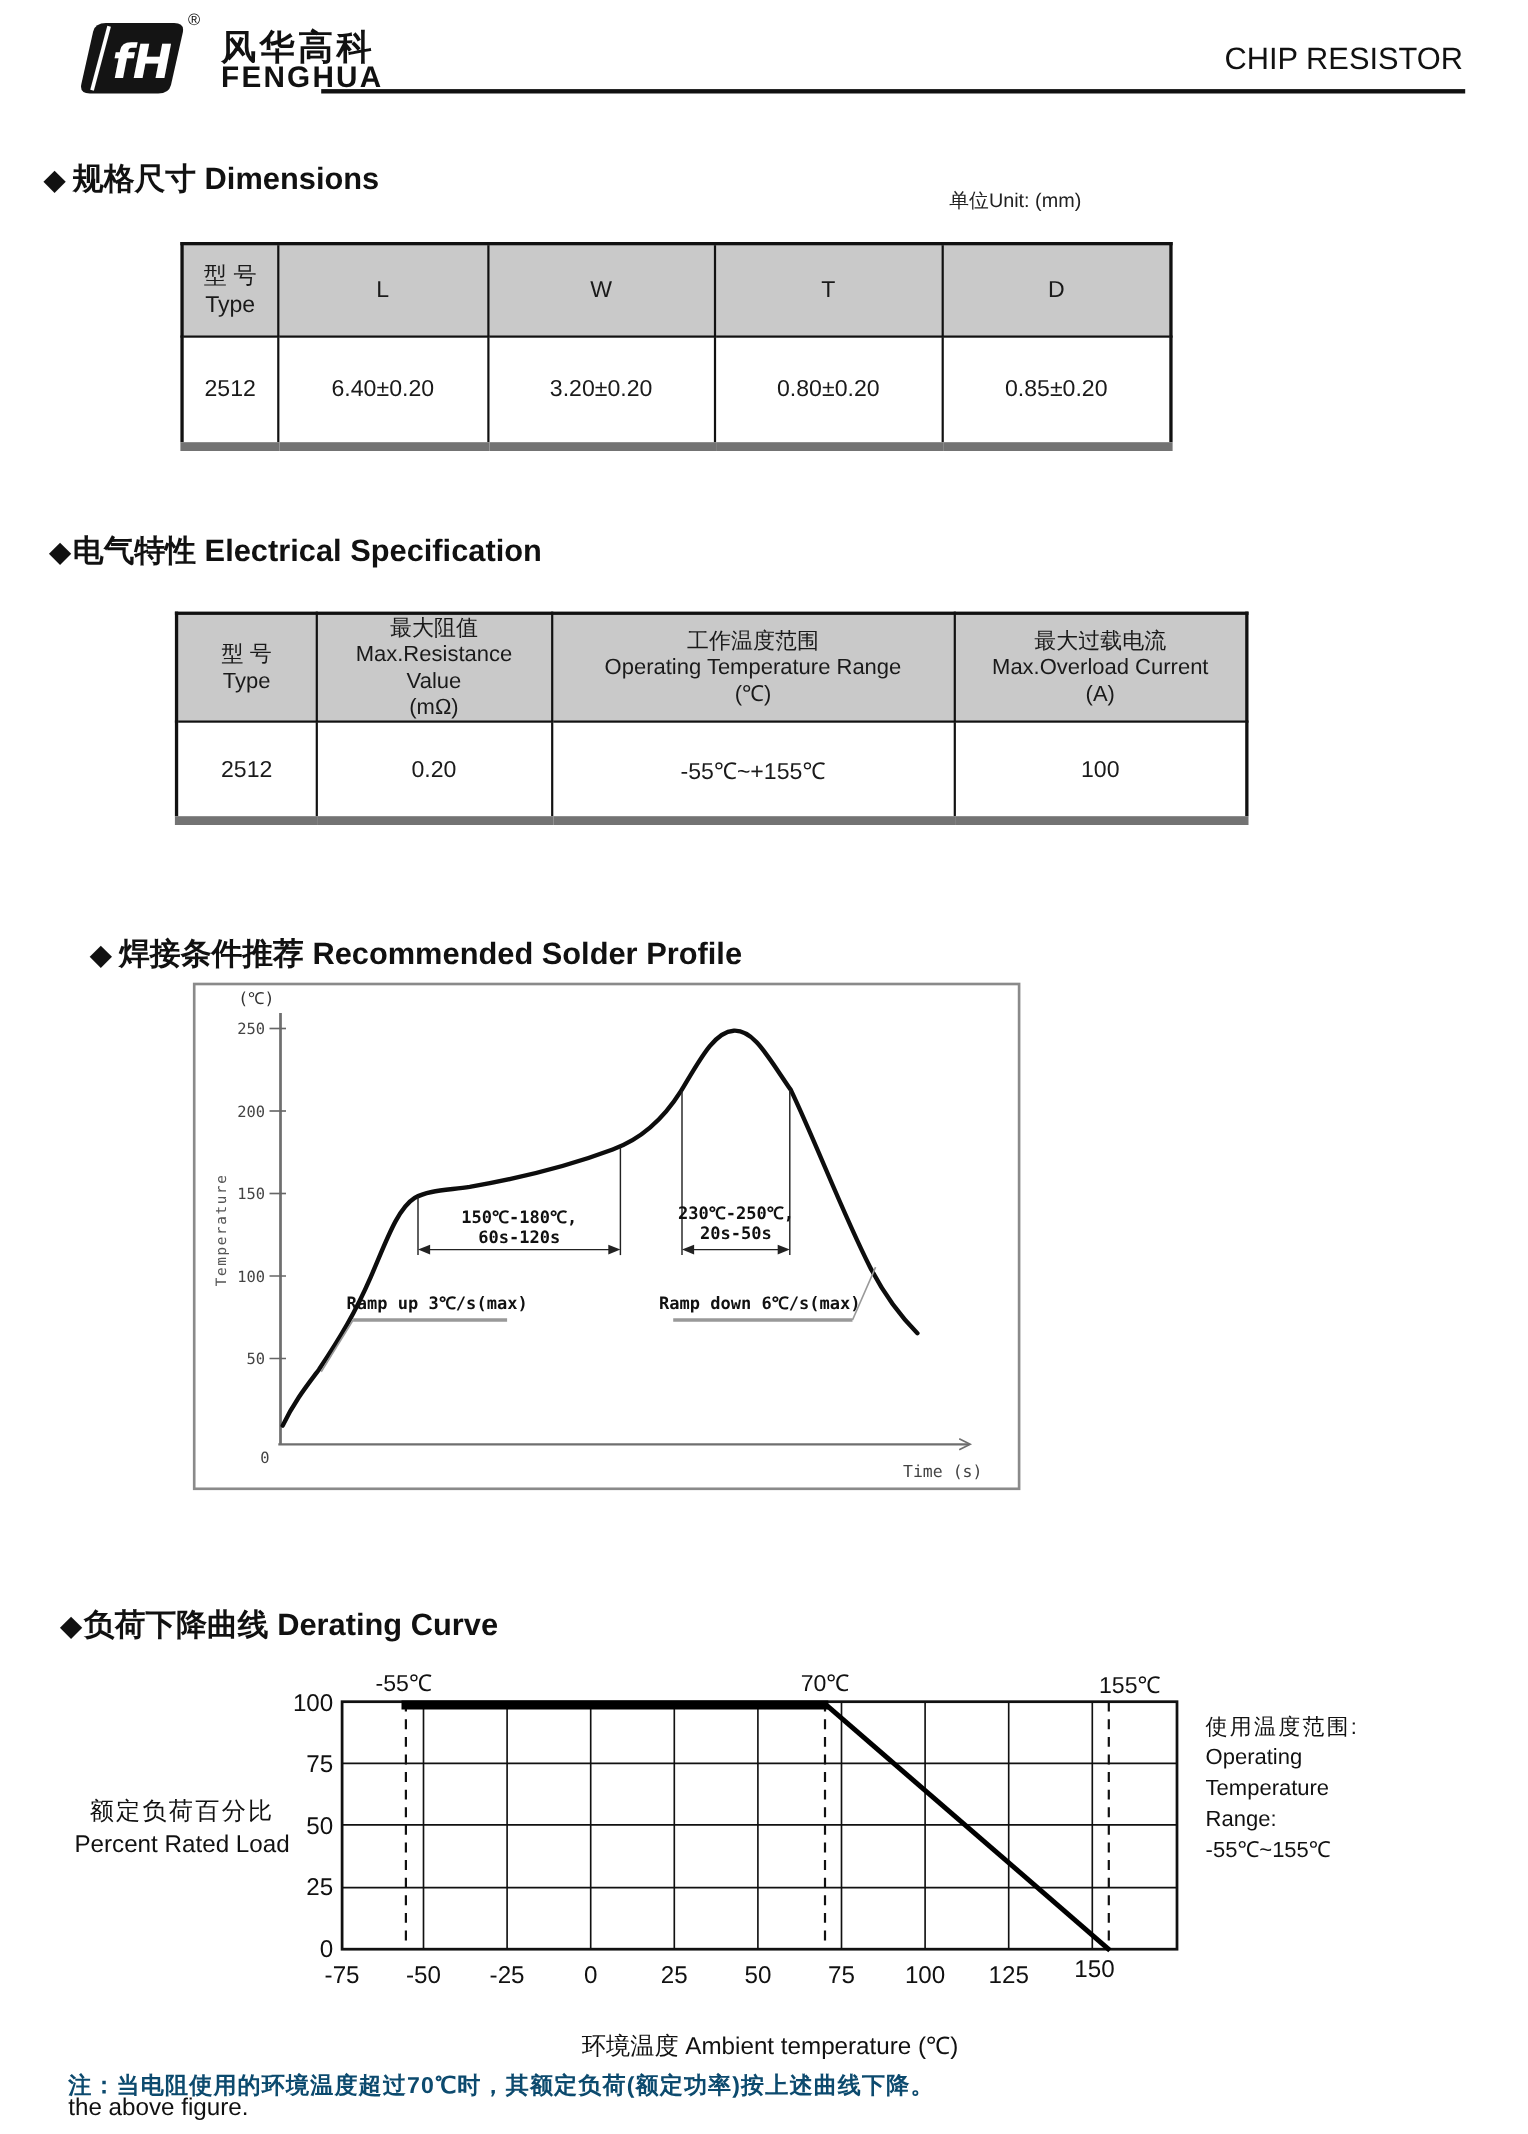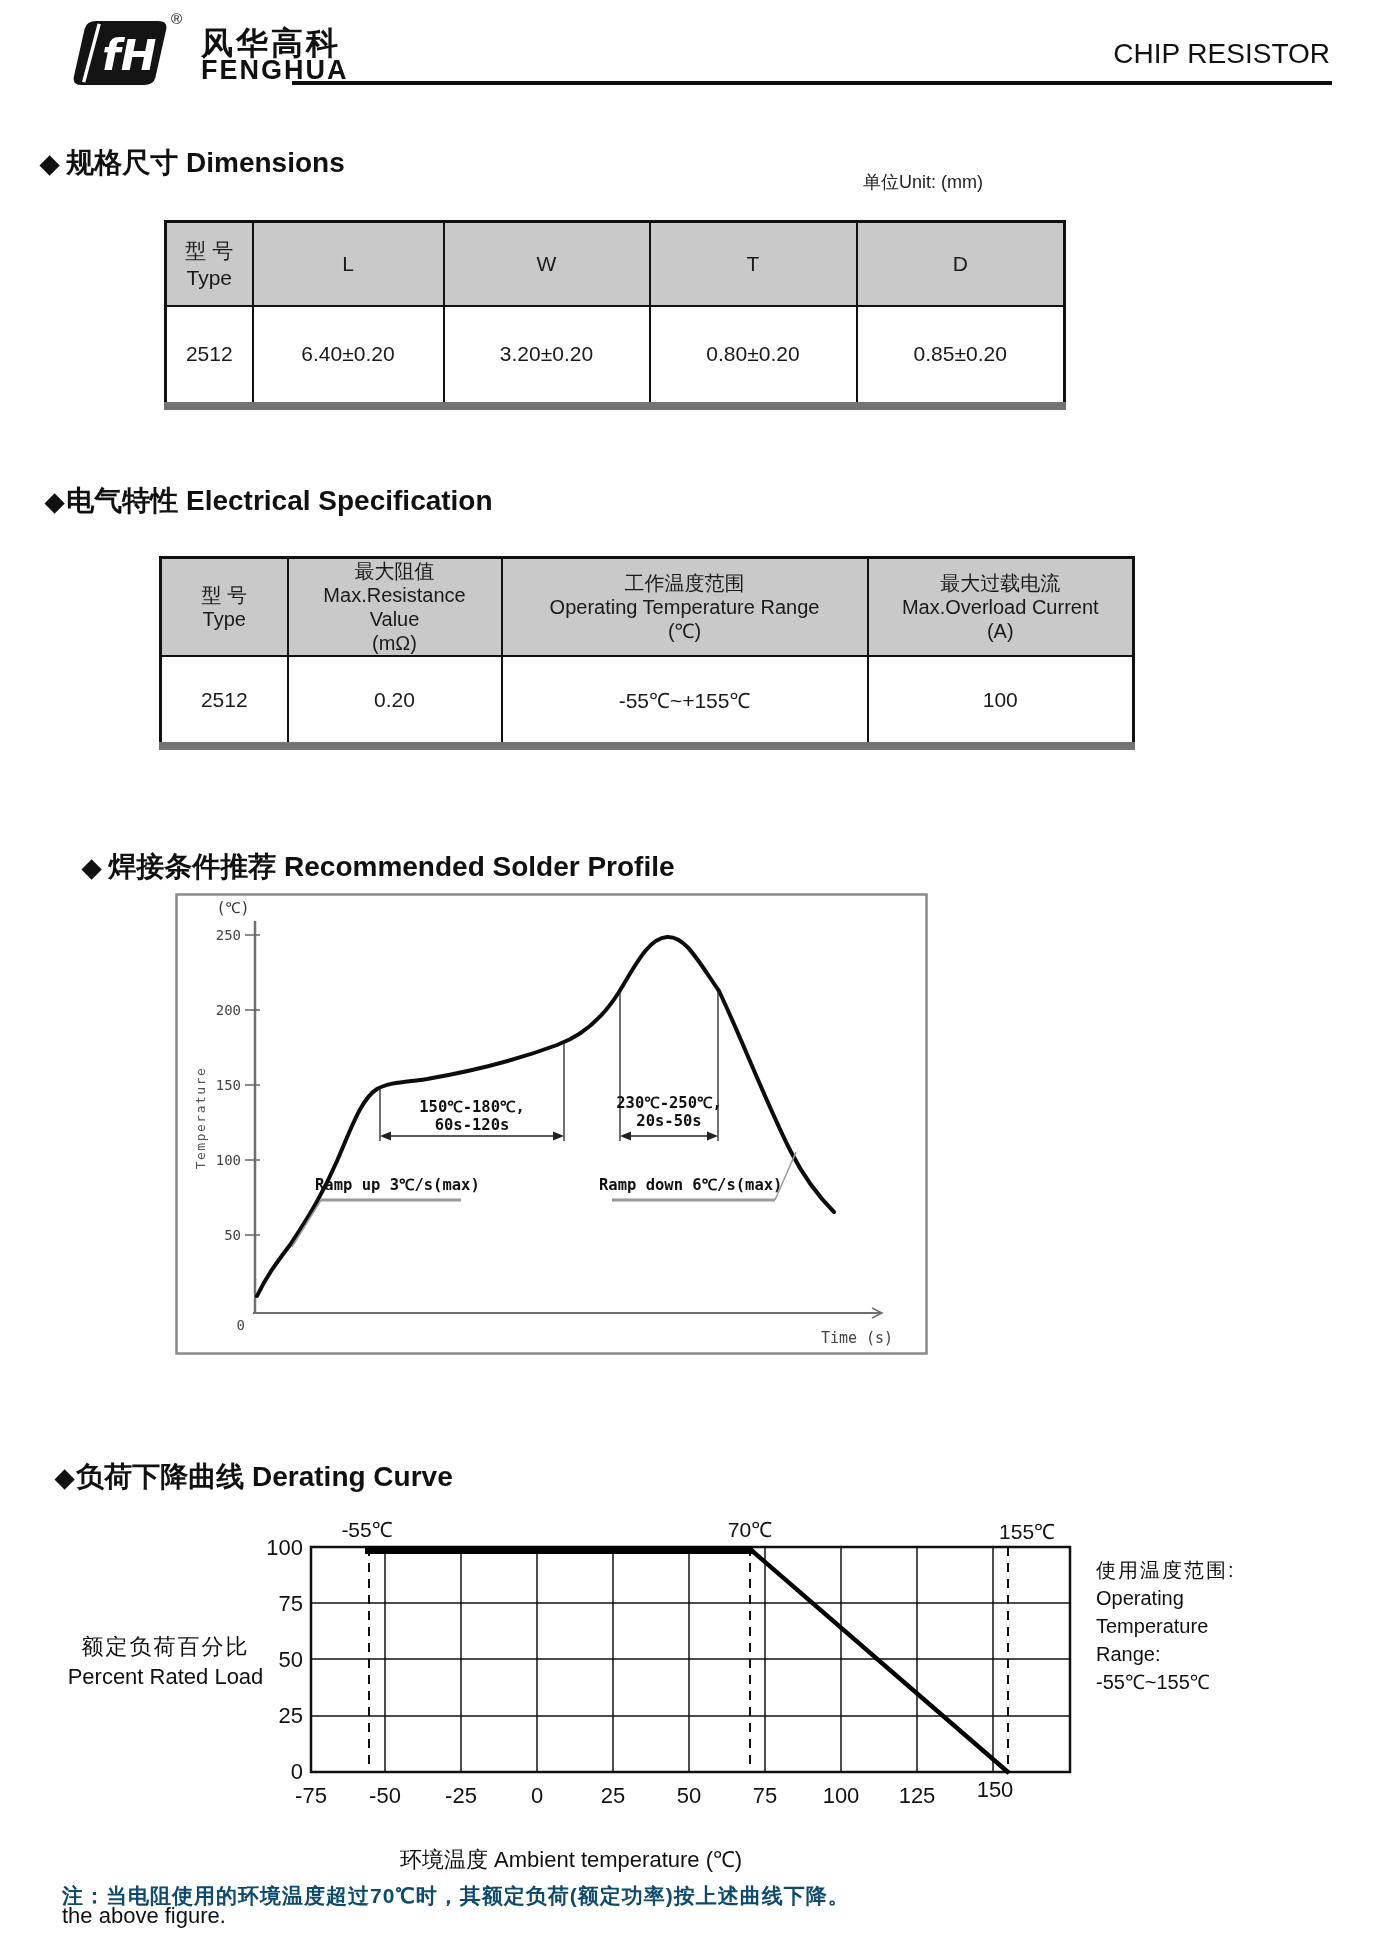--- a/index.html
+++ b/index.html
@@ -49,21 +49,21 @@
   
   .solder-box { position:absolute; left:175px; top:893px; width:753px; height:462px; }
   .solder-box svg text { font-family:"DejaVu Sans Mono", monospace; }
 
   
   .derating-svg { position:absolute; left:230px; top:1505px; width:880px; height:330px; }
   .derating-svg text { font-family:"Liberation Sans", sans-serif; fill:#111; }
   .der-ylabel { position:absolute; left:48px; top:1632px; width:235px; text-align:center;
                 font-size:22px; color:#111; line-height:30px; }
   .der-ylabel .cn { letter-spacing:2px; }
-  .der-xlabel { position:absolute; left:400px; top:1843px; width:600px; text-align:left;
+  .der-xlabel { position:absolute; left:400px; top:1843px; width:600px; text-align:center;
                 font-size:22px; color:#111; }
   .der-sidenote { position:absolute; left:1096px; top:1556px; width:200px; font-size:20px;
                   line-height:28px; color:#111; }
   .der-sidenote .cn { letter-spacing:2px; }
 
   
   .note-cn { position:absolute; left:62px; top:1836px; font-size:21px; font-weight:bold; color:#0c4a6e; letter-spacing:1px;margin-top:46px; }
   .note-en { position:absolute; left:62px; top:1868px; width:1300px; font-size:22px; color:#111; line-height:32px; }
 </style>
 </head>

